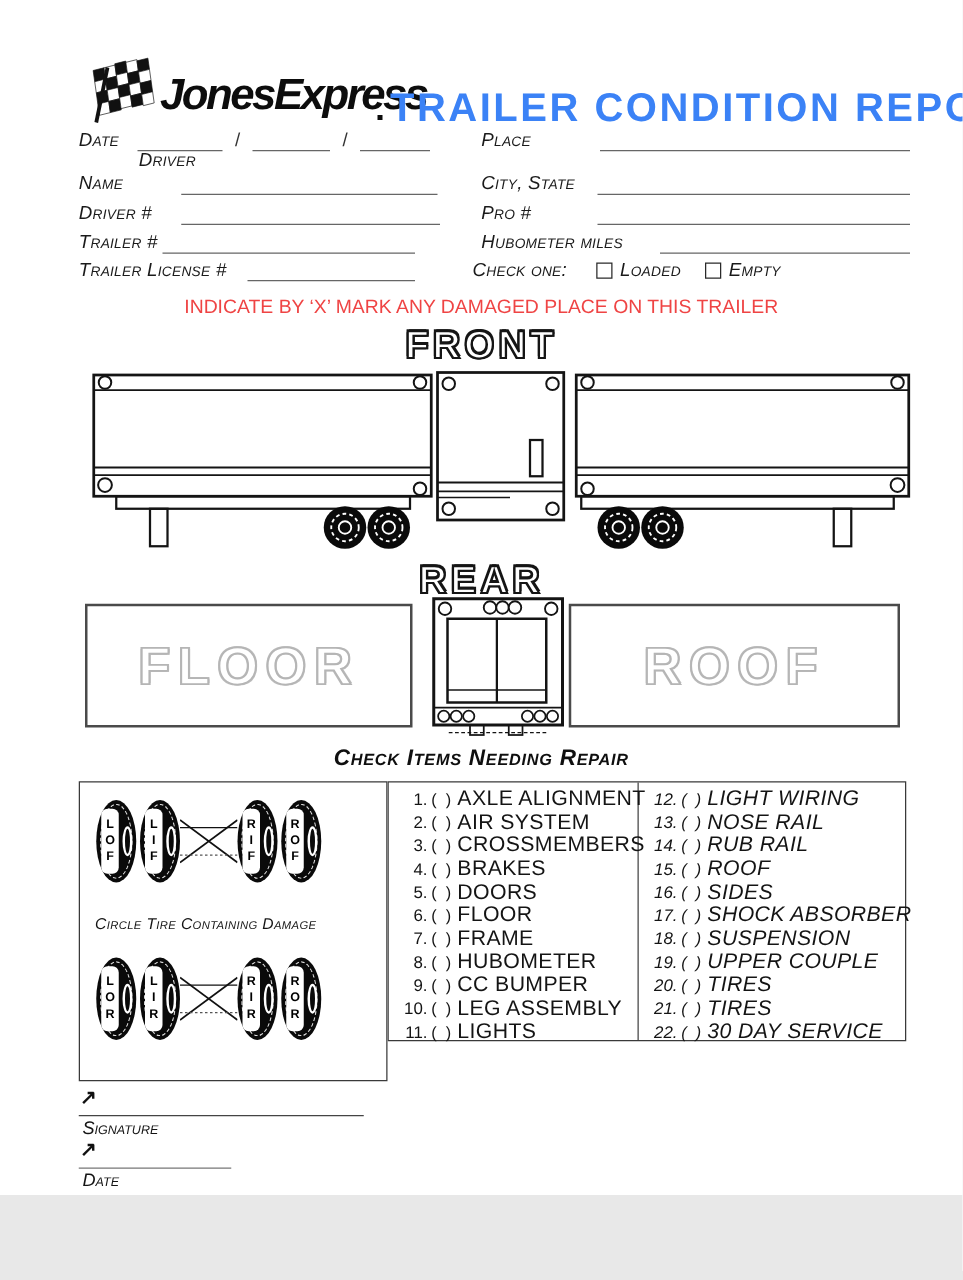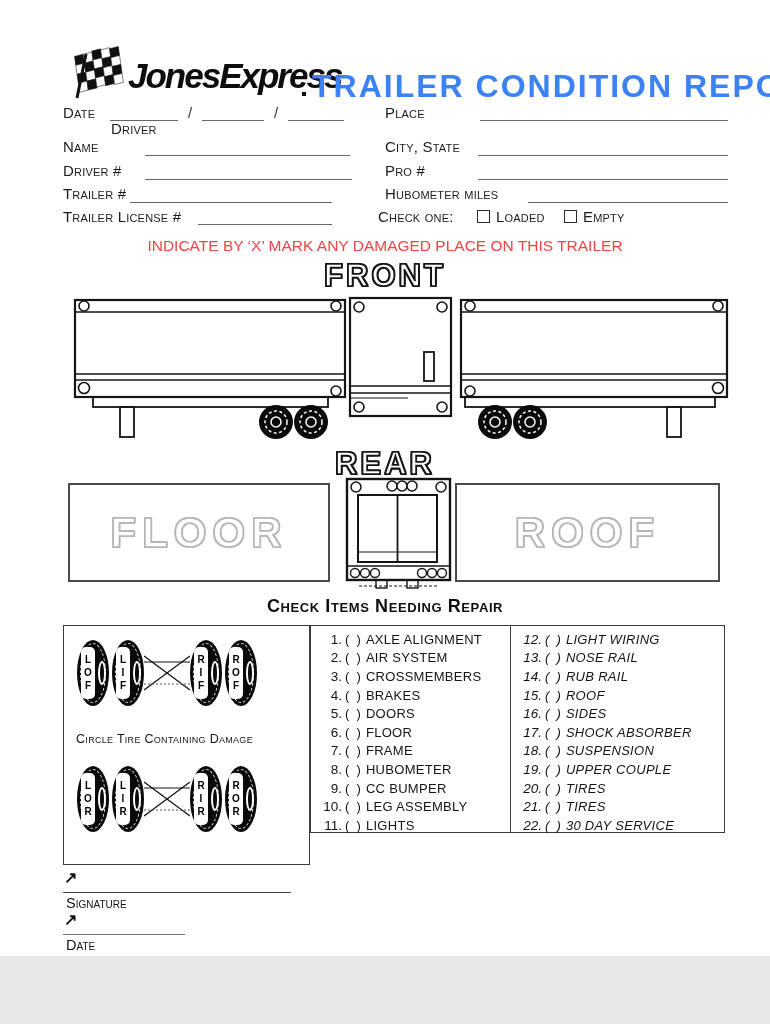--- a/index.html
+++ b/index.html
@@ -3,21 +3,21 @@
 <meta charset="utf-8">
 <style>
   * { box-sizing: border-box; margin: 0; padding: 0; }
   body { background:#e8e8e8; }
   .page {
     position: relative; width: 770px; height: 956px; margin: 0 auto;
     background: #ffffff; color: #111;
     font-family: "Liberation Sans", sans-serif; overflow: hidden;
   }
   .abs { position: absolute; }
-  .sc { font-variant: small-caps; }
+  .sc { font-variant: small-caps; font-style: italic; }
   .lbl { font-size: 15px; letter-spacing: .2px; color:#1a1a1a; }
   .fline { border-bottom: 1.5px solid #666; height: 17px; }
   .slash { font-size: 15px; color:#333; }
   .cbx { display:inline-block; width:13px; height:13px; border:1.7px solid #2a2a2a; background:#fff; vertical-align:-2px; }
   .logo-text { font-size: 35px; font-weight: 700; font-style: italic; letter-spacing: -2px; color:#0d0d0d; }
   .logo-dot { width:4px; height:4px; background:#0d0d0d; display:inline-block; }
   .title { font-size: 32px; font-weight: 700; letter-spacing: 2px; color:#3b82f6; white-space:nowrap; }
   .instruction { width:770px; text-align:center; font-size:15.5px; color:#ef4444; }
   .outline-black {
     width:770px; text-align:center; font-weight:700; font-size:31px; letter-spacing:3px;
@@ -29,21 +29,21 @@
     font-weight:700; font-size:42px; letter-spacing:6px; color:#fff;
     -webkit-text-stroke:1.4px #b5b5b5;
     text-shadow:-1px -1px 0 #bdbdbd,1px -1px 0 #bdbdbd,-1px 1px 0 #bdbdbd,1px 1px 0 #bdbdbd;
   }
   .repair-heading { width:770px; text-align:center; font-size:18px; font-weight:700; letter-spacing:.6px; color:#0f0f0f; }
   .bigbox { border:1.8px solid #3a3a3a; background:#fff; }
   .chk-col { position:absolute; top:0; bottom:0; padding-top:4px; }
   .chk-row { display:flex; align-items:center; height:18.6px; }
   .chk-num { width:27px; text-align:right; font-size:13.5px; color:#141414; flex:0 0 auto; }
   .chk-paren { white-space:pre; font-size:13px; margin:0 5px 0 3px; color:#141414; flex:0 0 auto; }
-  .chk-label { font-size:13px; letter-spacing:.3px; color:#141414; white-space:nowrap; }
+  .chk-label { font-size:17px; letter-spacing:.3px; color:#141414; white-space:nowrap; }
   .tire { position:absolute; width:32px; height:66px; background:#0a0a0a; border-radius:50%; }
   .tire::before { content:""; position:absolute; inset:3px; border-radius:50%; border:1.5px dashed rgba(255,255,255,.85); }
   .tire-label {
     position:absolute; left:4px; top:7px; height:52px; width:14px; background:#fff; border-radius:5px;
     display:flex; align-items:center; justify-content:center;
     writing-mode:vertical-lr; text-orientation:upright;
     font-size:10px; font-weight:700; letter-spacing:2px; color:#000; z-index:2;
   }
   .tire-hub { position:absolute; right:3px; top:50%; transform:translateY(-50%); width:8px; height:24px; border:2px solid #fff; border-radius:50%; z-index:2; }
   .tire-row { position:absolute; left:13px; width:221px; height:66px; }

